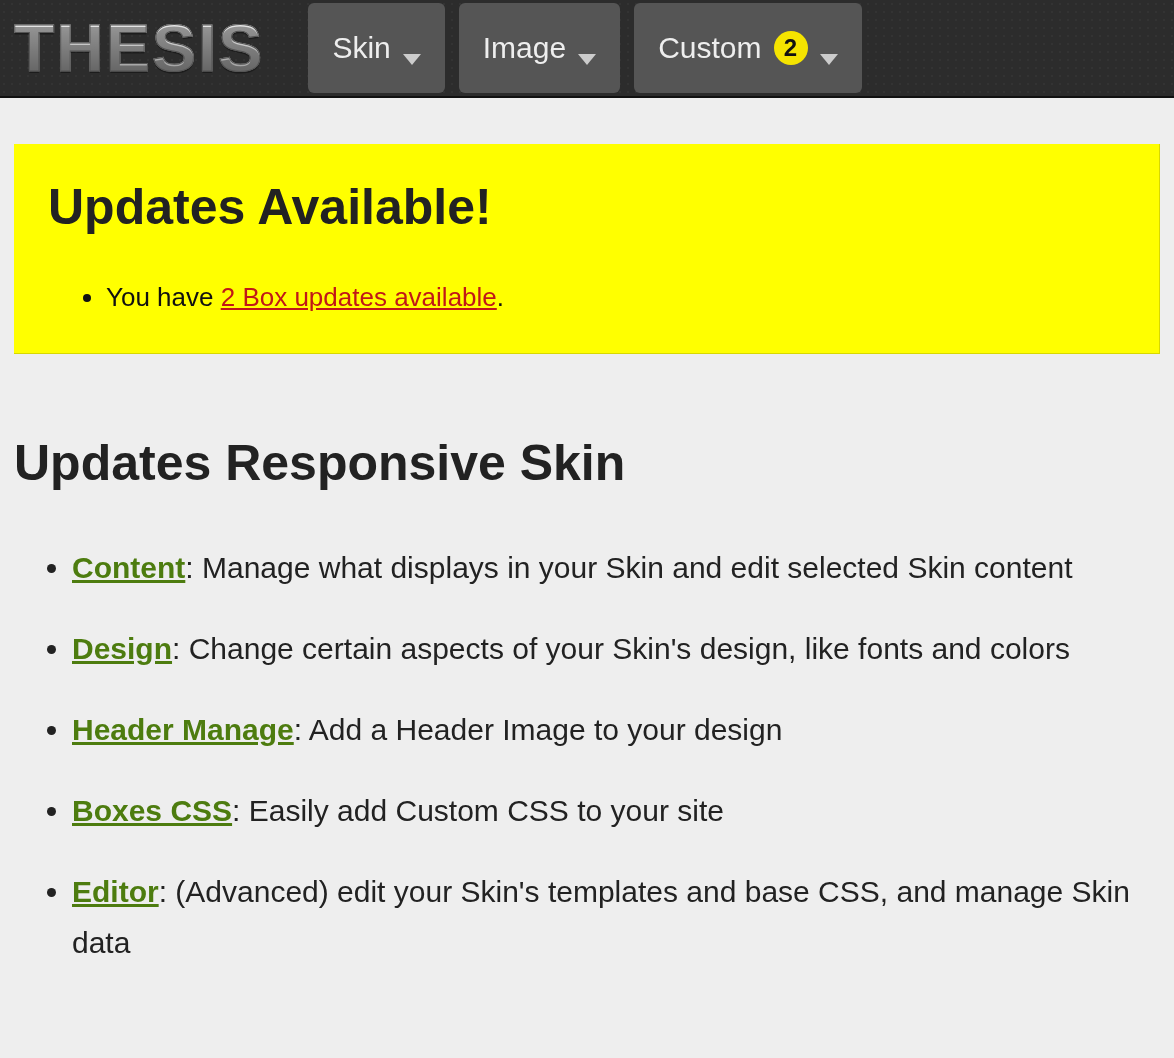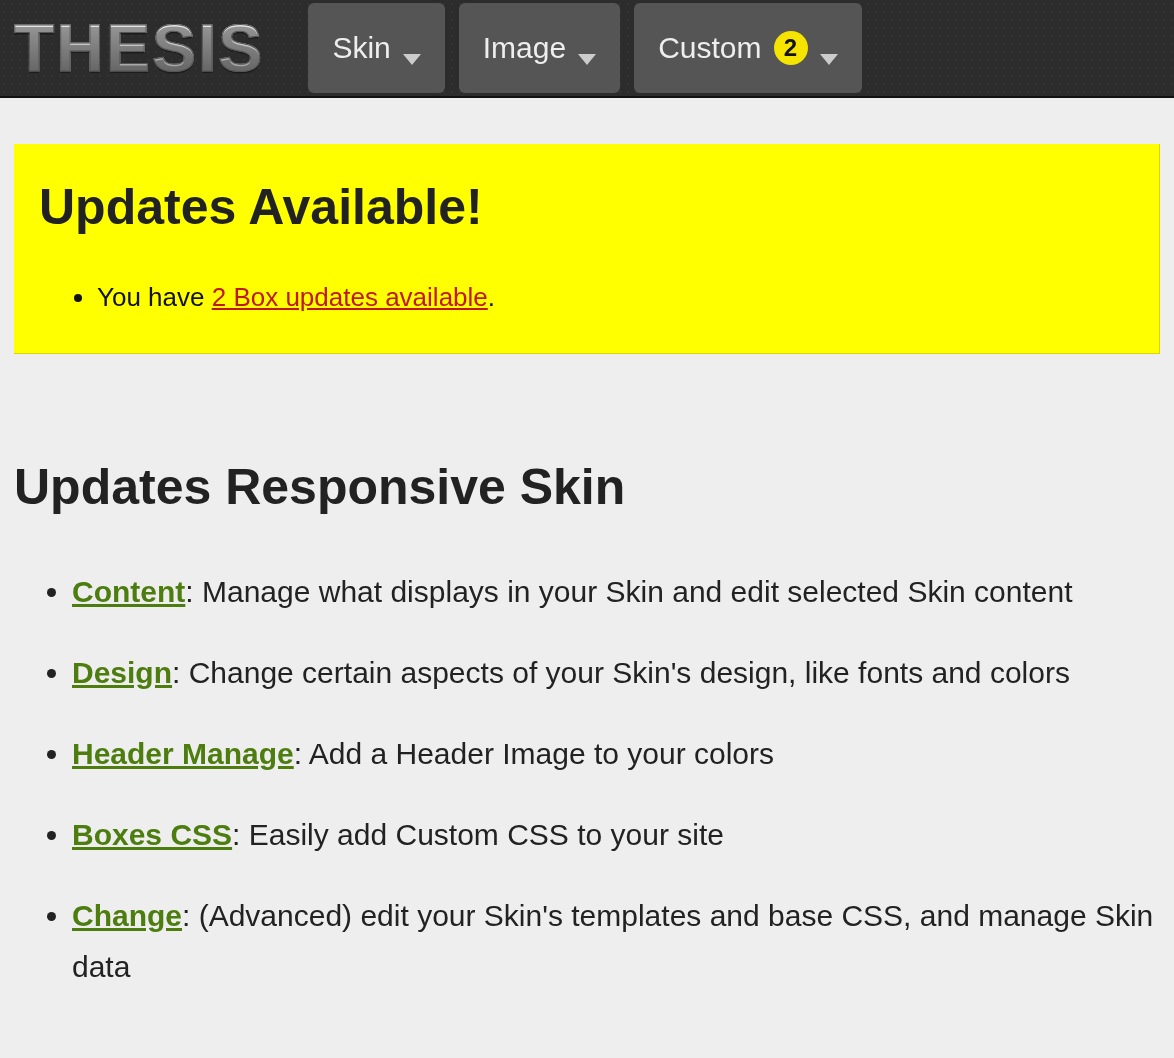--- a/index.html
+++ b/index.html
@@ -66,22 +66,22 @@
     border-top: 11px solid #ccc;
     display: inline-block;
   }
   .content {
     padding: 46px 14px 40px 14px;
   }
   .alert {
     background: #ffff00;
     border-right: 1px solid #d8d800;
     border-bottom: 1px solid #d8d800;
-    padding: 34px 30px 40px 25px;
-    margin-bottom: 104px;
+    padding: 34px 30px 40px 34px;
+    margin-bottom: 80px;
   }
   .alert h2 {
     font-size: 50px;
     font-weight: 800;
     color: #222;
     margin-bottom: 46px;
   }
   .alert ul {
     list-style: disc;
     padding-left: 58px;
@@ -154,23 +154,23 @@
   <h1 class="section-title">Updates Responsive Skin</h1>
 
   <ul class="feature-list">
     <li>
       <a href="#">Content</a><span>: Manage what displays in your Skin and edit selected Skin content</span>
     </li>
     <li>
       <a href="#">Design</a><span>: Change certain aspects of your Skin's design, like fonts and colors</span>
     </li>
     <li>
-      <a href="#">Header Manage</a><span>: Add a Header Image to your colors</span>
+      <a href="#">Header Manage</a><span>: Add a Header Image to your design</span>
     </li>
     <li>
       <a href="#">Boxes CSS</a><span>: Easily add Custom CSS to your site</span>
     </li>
     <li>
-      <a href="#">Change</a><span>: (Advanced) edit your Skin's templates and base CSS, and manage Skin data</span>
+      <a href="#">Editor</a><span>: (Advanced) edit your Skin's templates and base CSS, and manage Skin data</span>
     </li>
   </ul>
 
 </div>
 
 </body></html>

